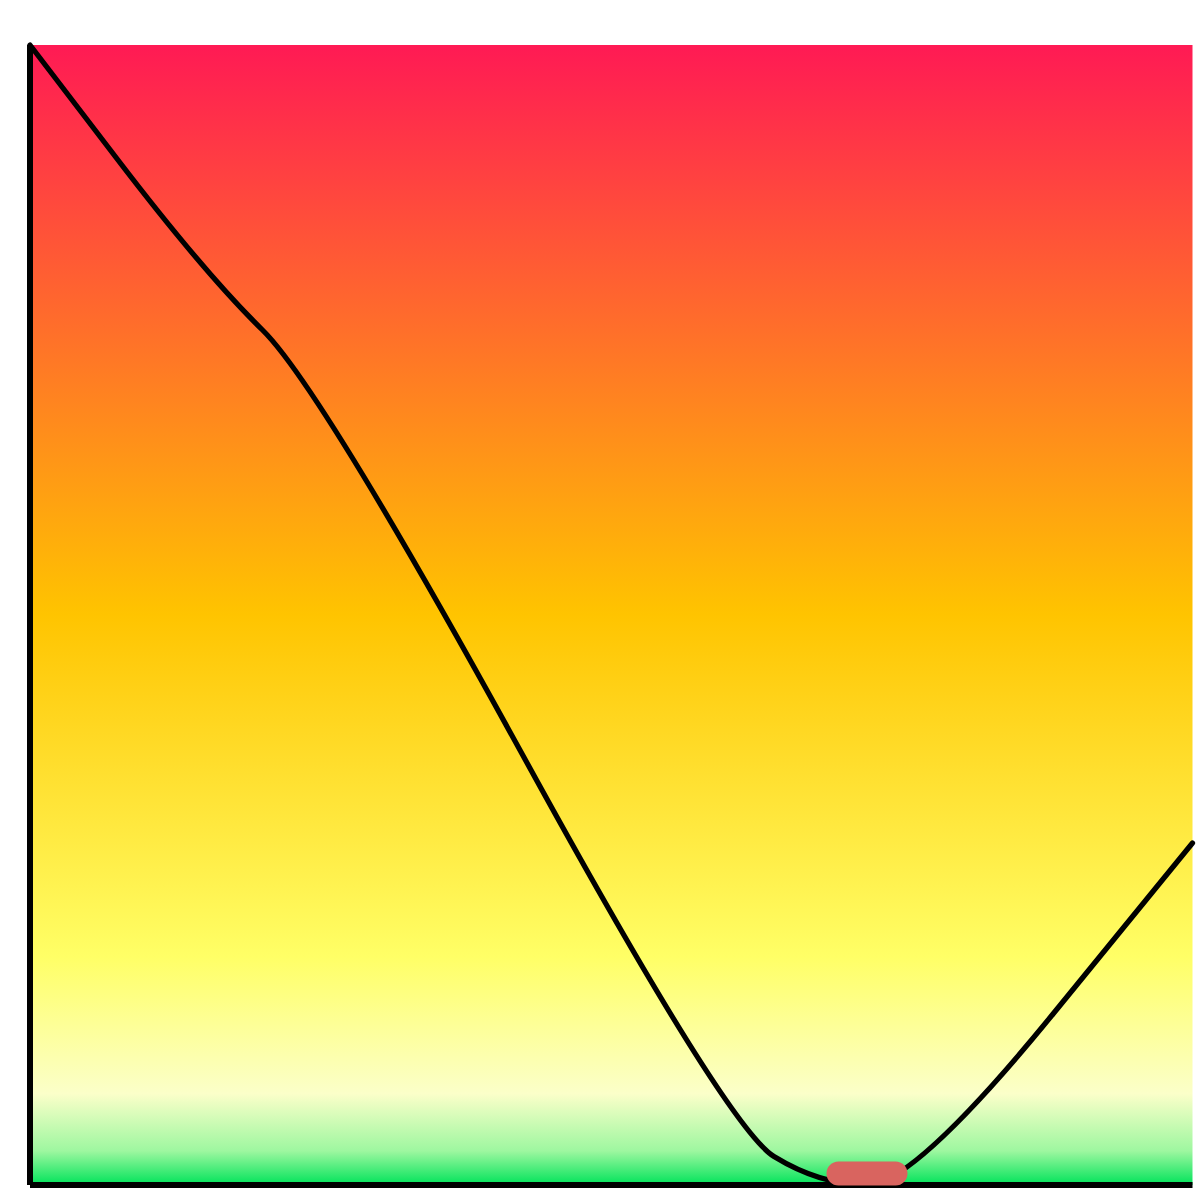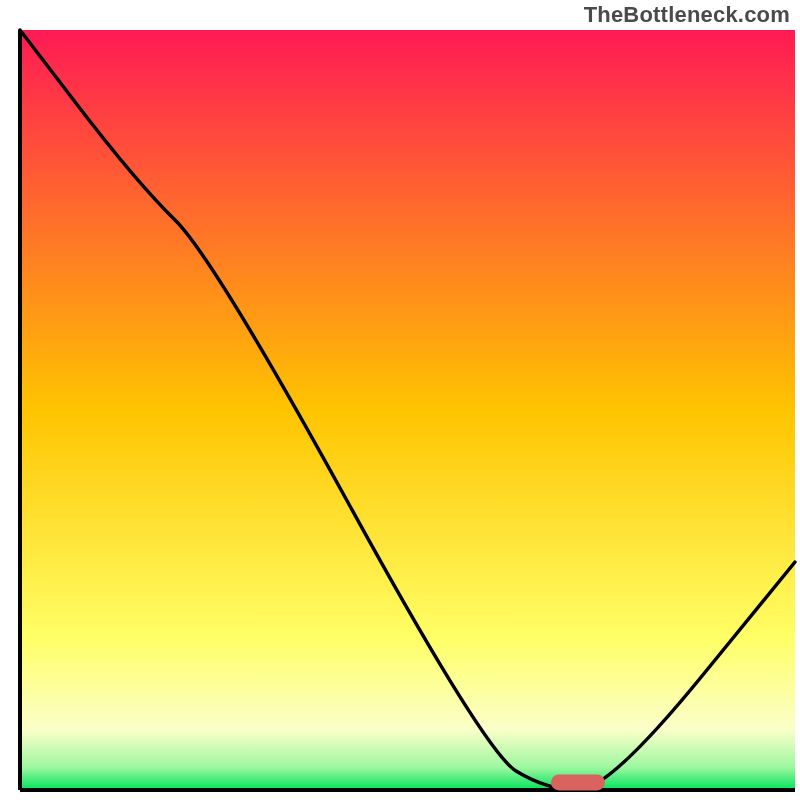--- a/index.html
+++ b/index.html
@@ -25,21 +25,20 @@
     letter-spacing: 0.2px;
   }
   svg {
     display: block;
   }
 </style>
 </head>
 <body>
 
 <div class="wrap">
-  <div class="watermark">TheBottleneck.com</div>
 
   <svg id="chart-svg" width="800" height="800" viewBox="0 0 800 800">
     <defs>
       <linearGradient id="bg-grad" x1="0" y1="0" x2="0" y2="1">
           <stop offset="0%" stop-color="#ff1a54"></stop>
           <stop offset="50%" stop-color="#ffc400"></stop>
           <stop offset="80%" stop-color="#ffff66"></stop>
           <stop offset="92%" stop-color="#fbffc9"></stop>
           <stop offset="97%" stop-color="#9ef7a0"></stop>
           <stop offset="100%" stop-color="#00e35a"></stop>

